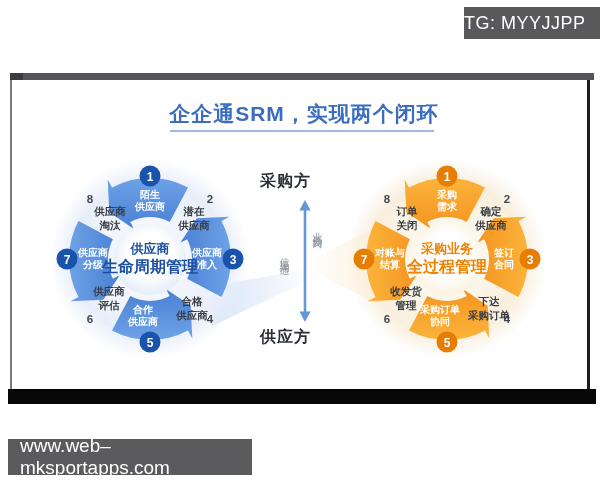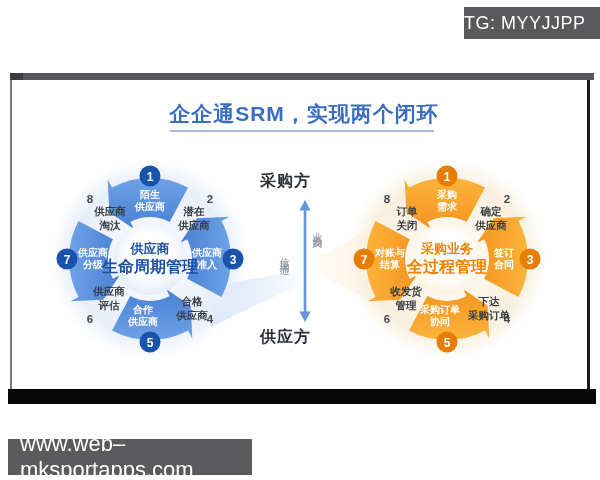--- a/index.html
+++ b/index.html
@@ -9,21 +9,21 @@
     font-family:"Liberation Sans",sans-serif;
   }
   
   .tg-badge{
     position:absolute;left:464px;top:7px;width:144px;height:32px;
     background:#59595c;color:#fff;font-size:18px;
     display:flex;align-items:center;justify-content:flex-start;letter-spacing:.5px;
   }
   .site-badge{
     position:absolute;left:8px;top:439px;width:244px;height:36px;
-    background:#5b5b5d;color:#fff;font-size:22px;
+    background:#5b5b5d;color:#fff;font-size:19px;
     display:flex;align-items:center;padding-left:12px;box-sizing:border-box;
   }
   
   .frame-top{position:absolute;left:10px;top:73px;width:584px;height:7px;background:#555659;}
   .frame-top-cap{position:absolute;left:10px;top:73px;width:13px;height:7px;background:#3c3c3f;}
   .frame-left{position:absolute;left:10px;top:80px;width:2px;height:309px;background:#7a7a7a;}
   .frame-right{position:absolute;left:587px;top:80px;width:3px;height:309px;background:#1e1e20;}
   .frame-bottom{position:absolute;left:8px;top:389px;width:588px;height:15px;background:#070707;}
   
   .slide-title{

